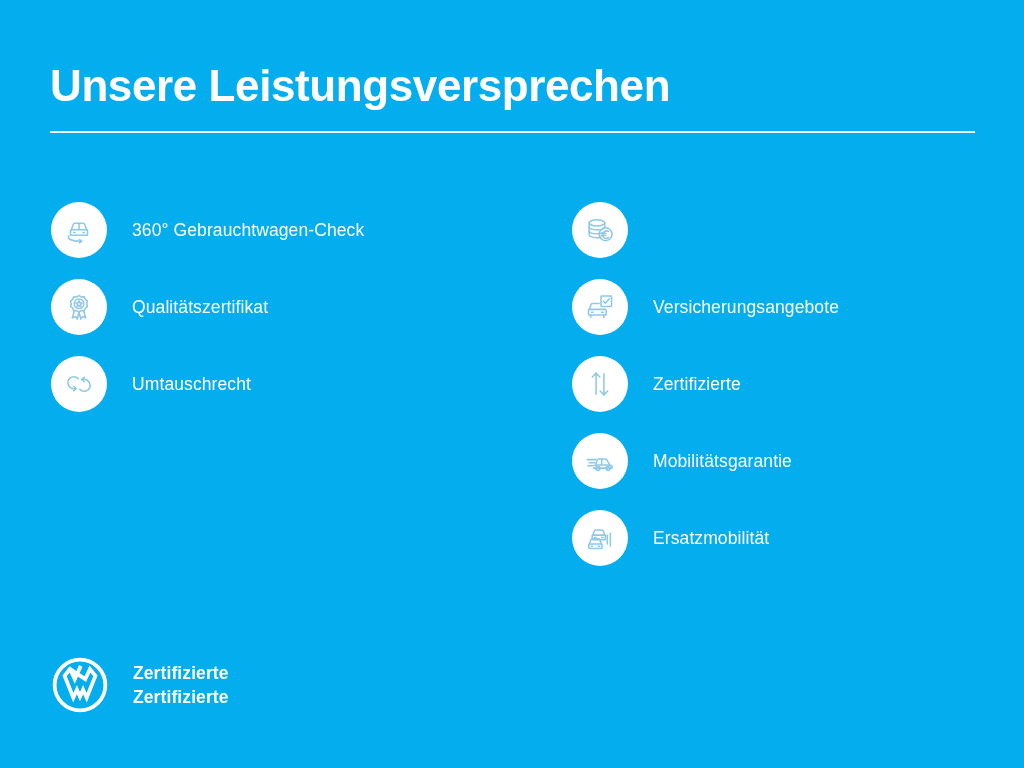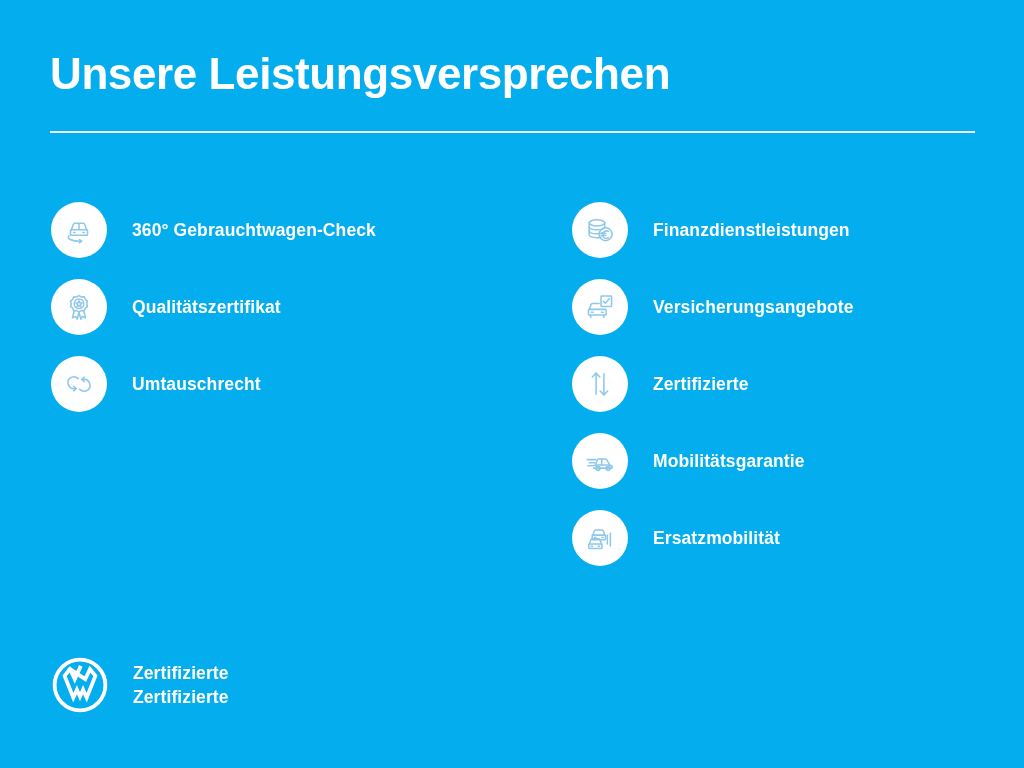--- a/index.html
+++ b/index.html
@@ -20,21 +20,21 @@
     position: relative;
     width: 1024px;
     height: 768px;
     background: #03ADEE;
   }
 
   
   .header {
     position: absolute;
     left: 50px;
-    top: 48px;
+    top: 60px;
     width: 926px;
   }
   .page-title {
     margin: 0;
     font-size: 44px;
     line-height: 52px;
     font-weight: bold;
     color: #FFFFFF;
     letter-spacing: -0.4px;
     white-space: nowrap;
@@ -93,21 +93,21 @@
     stroke-linejoin: round;
     vector-effect: non-scaling-stroke;
   }
   .benefit-icon svg .solid {
     fill: #8FC8E8;
     stroke: none;
   }
   .benefit-label {
     margin-left: 25px;
     font-size: 17.5px;
-    font-weight: bold;
+    font-weight: normal;
     color: #FFFFFF;
     letter-spacing: 0.1px;
     white-space: nowrap;
   }
 
   
   .brand {
     position: absolute;
     left: 51px;
     top: 656px;
@@ -204,21 +204,20 @@
             <ellipse cx="16.4" cy="11.6" rx="9.2" ry="3.6"></ellipse>
             <path d="M7.2 11.6 L7.2 16.2 Q7.2 19.8 16.4 19.8 Q25.6 19.8 25.6 16.2 L25.6 11.6"></path>
             <path d="M7.2 16.2 L7.2 20.8 Q7.2 24.4 16.4 24.4 Q21.0 24.4 23.4 23.2"></path>
             <path d="M7.2 20.8 L7.2 25.4 Q7.2 29.0 16.4 29.0 Q19.0 29.0 21.0 28.4"></path>
             <circle cx="26.6" cy="25.0" r="7.6"></circle>
             <path d="M30.0 21.6 Q26.2 19.8 24.0 23.2 Q22.4 26.0 24.0 28.4 Q26.2 31.2 30.0 29.0"></path>
             <line x1="21.6" y1="24.0" x2="27.0" y2="24.0"></line>
             <line x1="21.6" y1="26.4" x2="27.0" y2="26.4"></line>
           </svg>
         </span>
-        <span class="benefit-label">Finanzdienstleistungen</span>
       </div>
 
       <div class="benefit-row">
         <span class="benefit-icon">
           <svg viewBox="0 0 40 40">
             <path d="M7.4 23.2 L9.4 17.0 Q9.8 15.8 11.2 15.8 L19.0 15.8"></path>
             <path d="M6.4 23.8 Q6.4 22.8 7.4 22.8 L26.2 22.8 Q27.2 22.8 27.2 23.8 L27.2 28.4 Q27.2 29.4 26.2 29.4 L7.4 29.4 Q6.4 29.4 6.4 28.4 Z"></path>
             <line x1="9.8" y1="26.1" x2="11.8" y2="26.1"></line>
             <line x1="21.8" y1="26.1" x2="23.8" y2="26.1"></line>
             <line x1="9.0" y1="29.6" x2="9.0" y2="32.4"></line>

